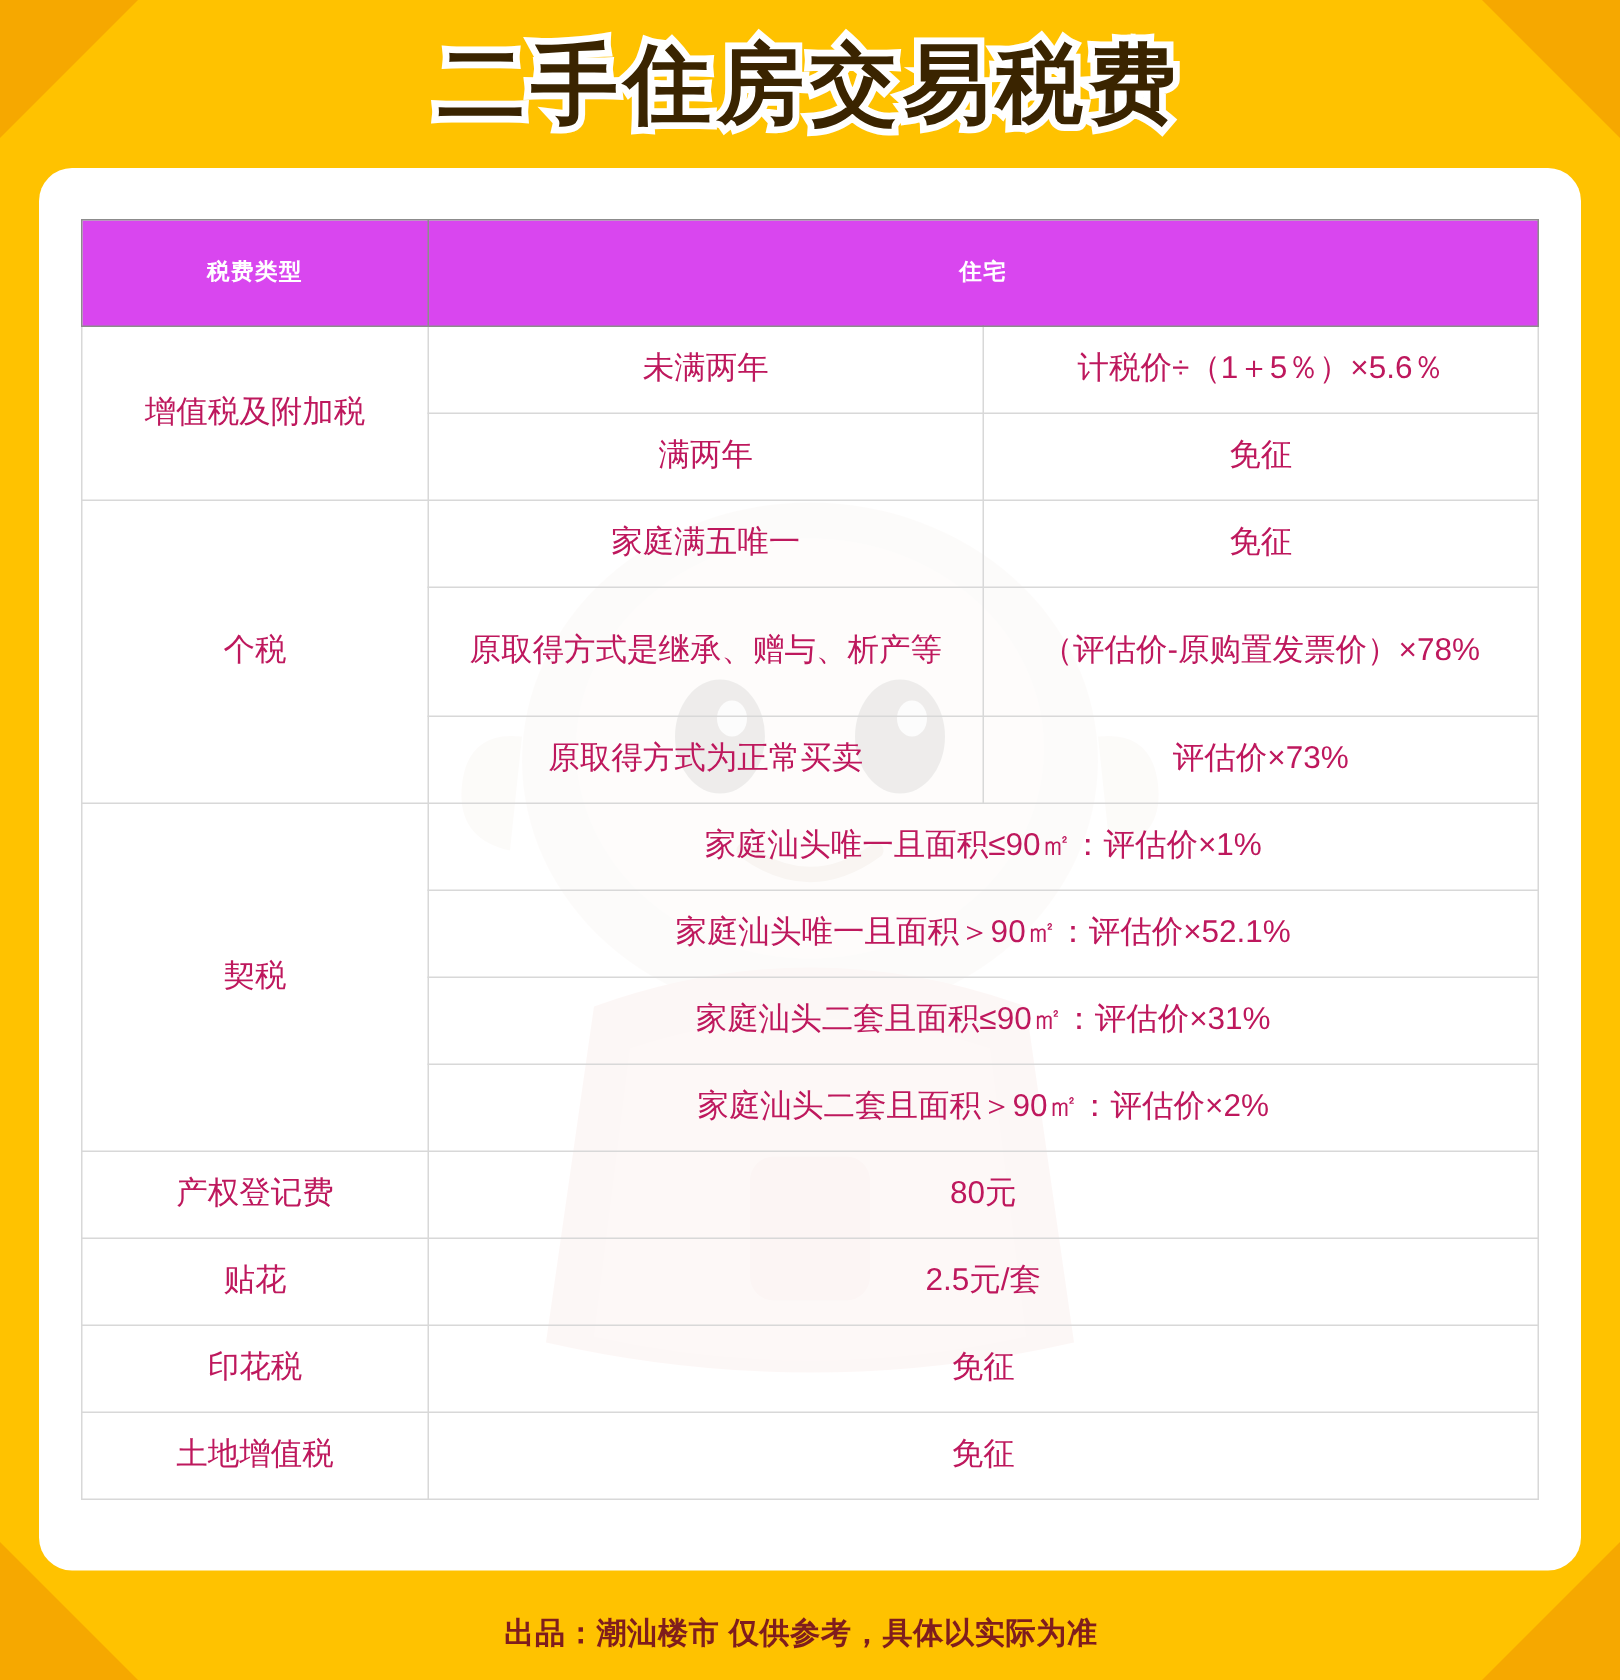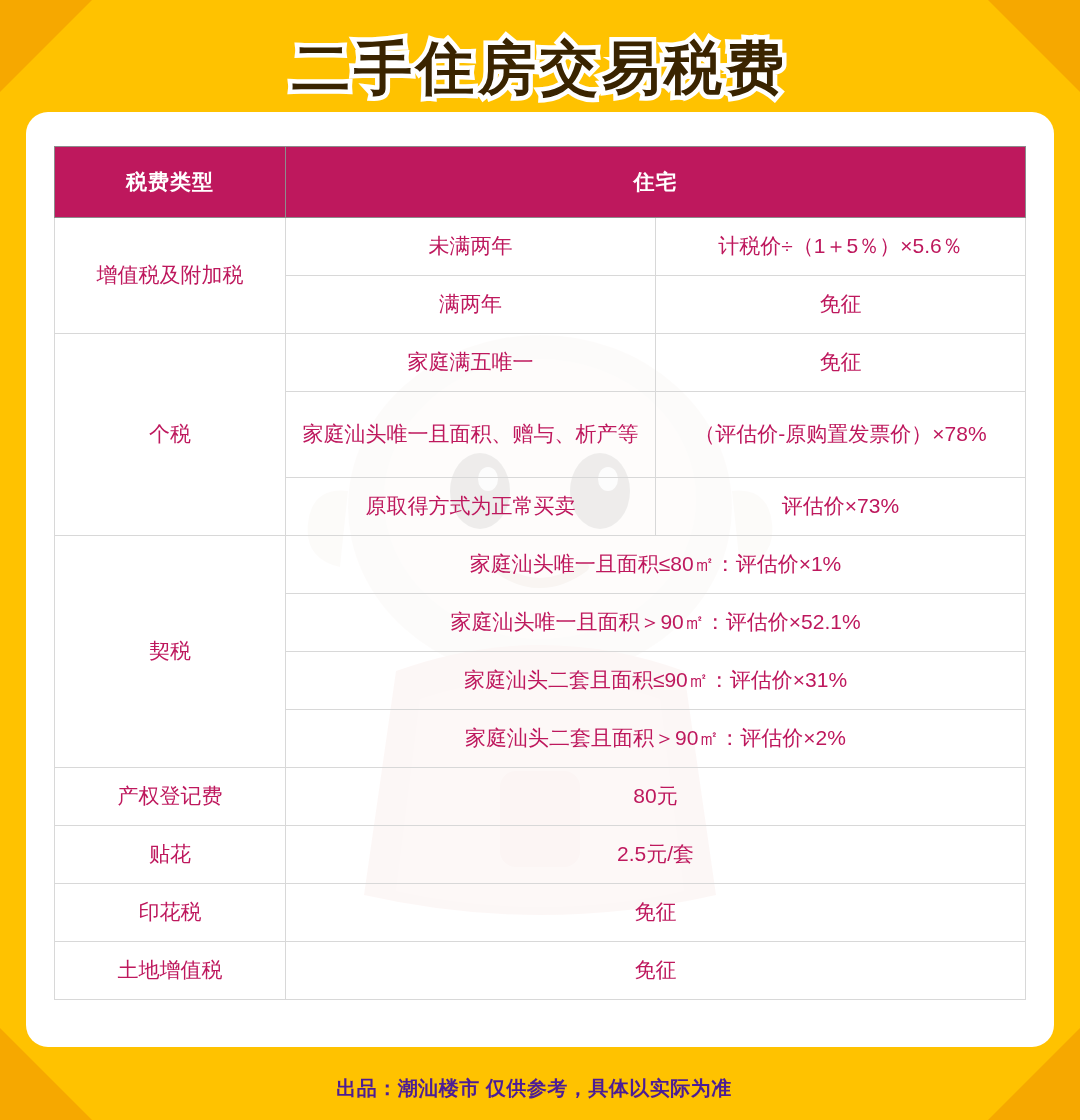--- a/index.html
+++ b/index.html
@@ -39,21 +39,21 @@
   .corner.br {
     bottom: 0; right: 0;
     border-width: 0 0 92px 92px;
     border-color: transparent transparent #F6A800 transparent;
   }
 
   .banner {
     position: relative;
     z-index: 3;
     text-align: center;
-    padding-top: 30px;
+    padding-top: 18px;
     height: 82px;
     box-sizing: border-box;
   }
   .banner-title {
     display: inline-block;
     font-size: 58px;
     font-weight: bold;
     letter-spacing: 4px;
     color: #3A2400;
     -webkit-text-stroke: 9px #FFFFFF;
@@ -104,24 +104,24 @@
     border: 1px solid #D8D8D8;
     text-align: center;
     vertical-align: middle;
     color: #be185d;
     font-size: 21px;
     line-height: 1.45;
     padding: 8px 6px;
     background: rgba(255,255,255,0.62);
   }
   table.tax thead th {
-    background: #be185d;
+    background: #d946ef;
     color: #FFFFFF;
     font-weight: bold;
-    font-size: 21px;
+    font-size: 15px;
     height: 54px;
     border-color: #8C8C8C;
     letter-spacing: 1px;
   }
   td.cat {
     font-size: 22px;
     color: #1F1F1F;
     margin-top: 32px;
   }
   td.mid {
@@ -136,21 +136,21 @@
   .r-h { height: 58px; }
 
   .footer {
     position: absolute;
     left: 0;
     right: 12px;
     bottom: 18px;
     text-align: center;
     font-size: 20px;
     font-weight: bold;
-    color: #4c1d95;
+    color: #7f1d1d;
     z-index: 3;
     letter-spacing: 0.5px;
     margin-top: 12px;
   }
 </style>
 </head>
 <body>
 
 <div class="corner tl"></div>
 <div class="corner tr"></div>
@@ -197,31 +197,31 @@
           <td class="mid">满两年</td>
           <td class="val">免征</td>
         </tr>
 
         <tr class="r-h">
           <td class="cat" rowspan="3">个税</td>
           <td class="mid">家庭满五唯一</td>
           <td class="val">免征</td>
         </tr>
         <tr style="height:86px">
-          <td class="mid">家庭汕头唯一且面积、赠与、析产等</td>
+          <td class="mid">原取得方式是继承、赠与、析产等</td>
           <td class="val">（评估价-原购置发票价）×78%</td>
         </tr>
         <tr class="r-h">
           <td class="mid">原取得方式为正常买卖</td>
           <td class="val">评估价×73%</td>
         </tr>
 
         <tr class="r-h">
           <td class="cat" rowspan="4">契税</td>
-          <td class="wide" colspan="2">家庭汕头唯一且面积≤80㎡：评估价×1%</td>
+          <td class="wide" colspan="2">家庭汕头唯一且面积≤90㎡：评估价×1%</td>
         </tr>
         <tr class="r-h">
           <td class="wide" colspan="2">家庭汕头唯一且面积＞90㎡：评估价×52.1%</td>
         </tr>
         <tr class="r-h">
           <td class="wide" colspan="2">家庭汕头二套且面积≤90㎡：评估价×31%</td>
         </tr>
         <tr class="r-h">
           <td class="wide" colspan="2">家庭汕头二套且面积＞90㎡：评估价×2%</td>
         </tr>

